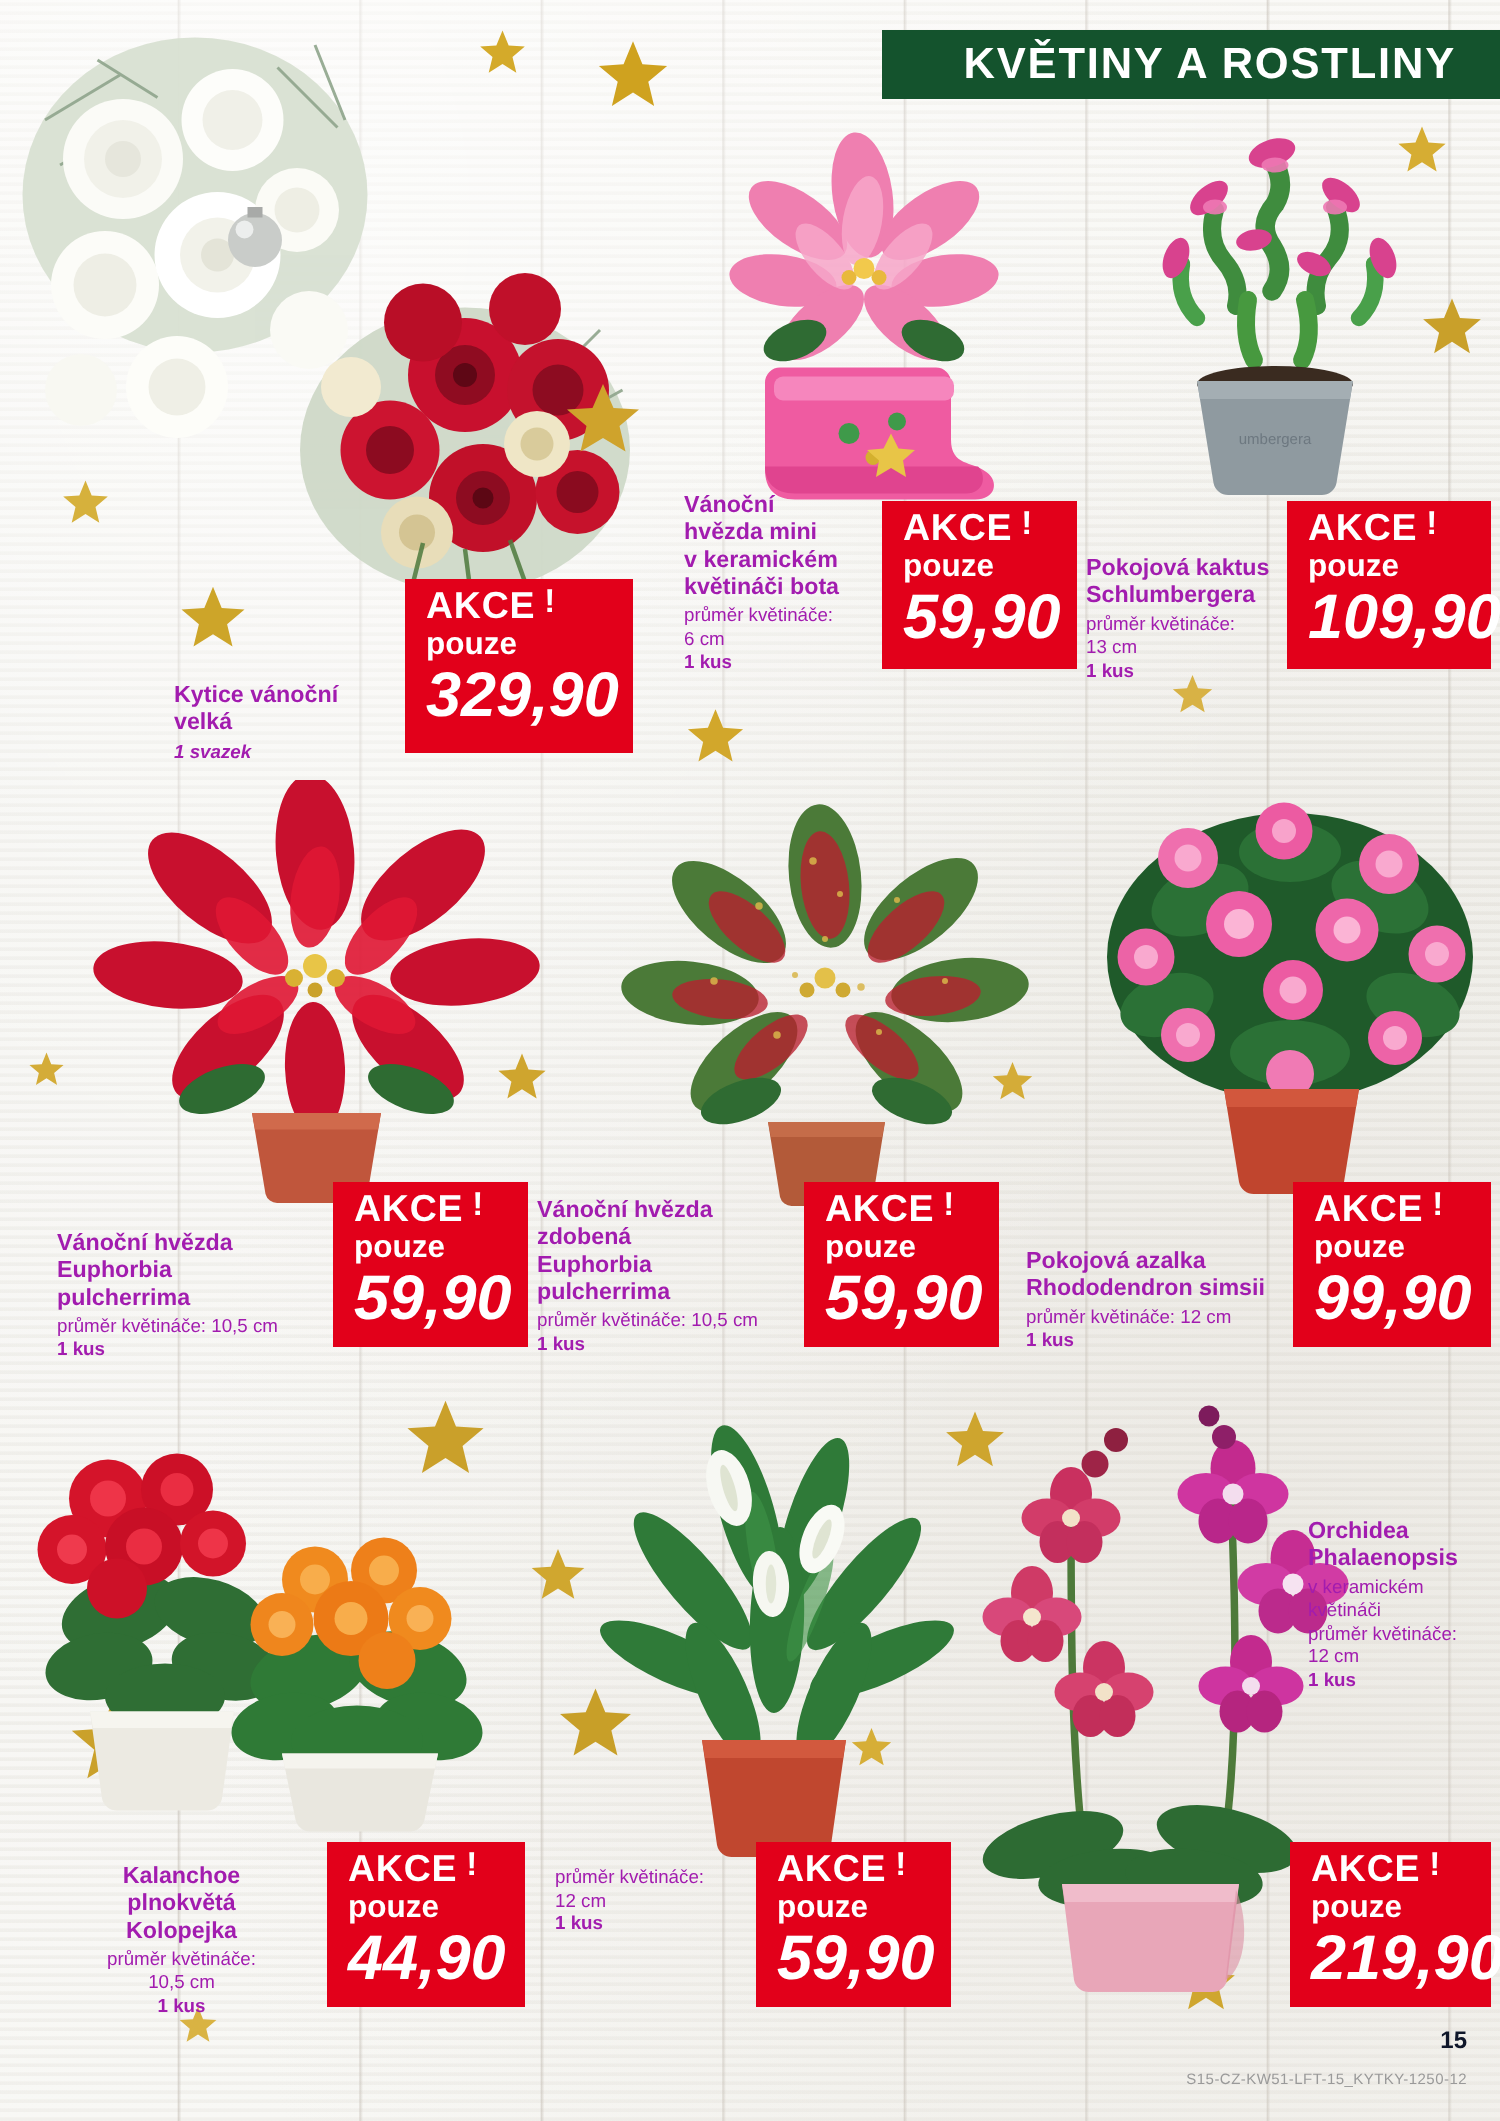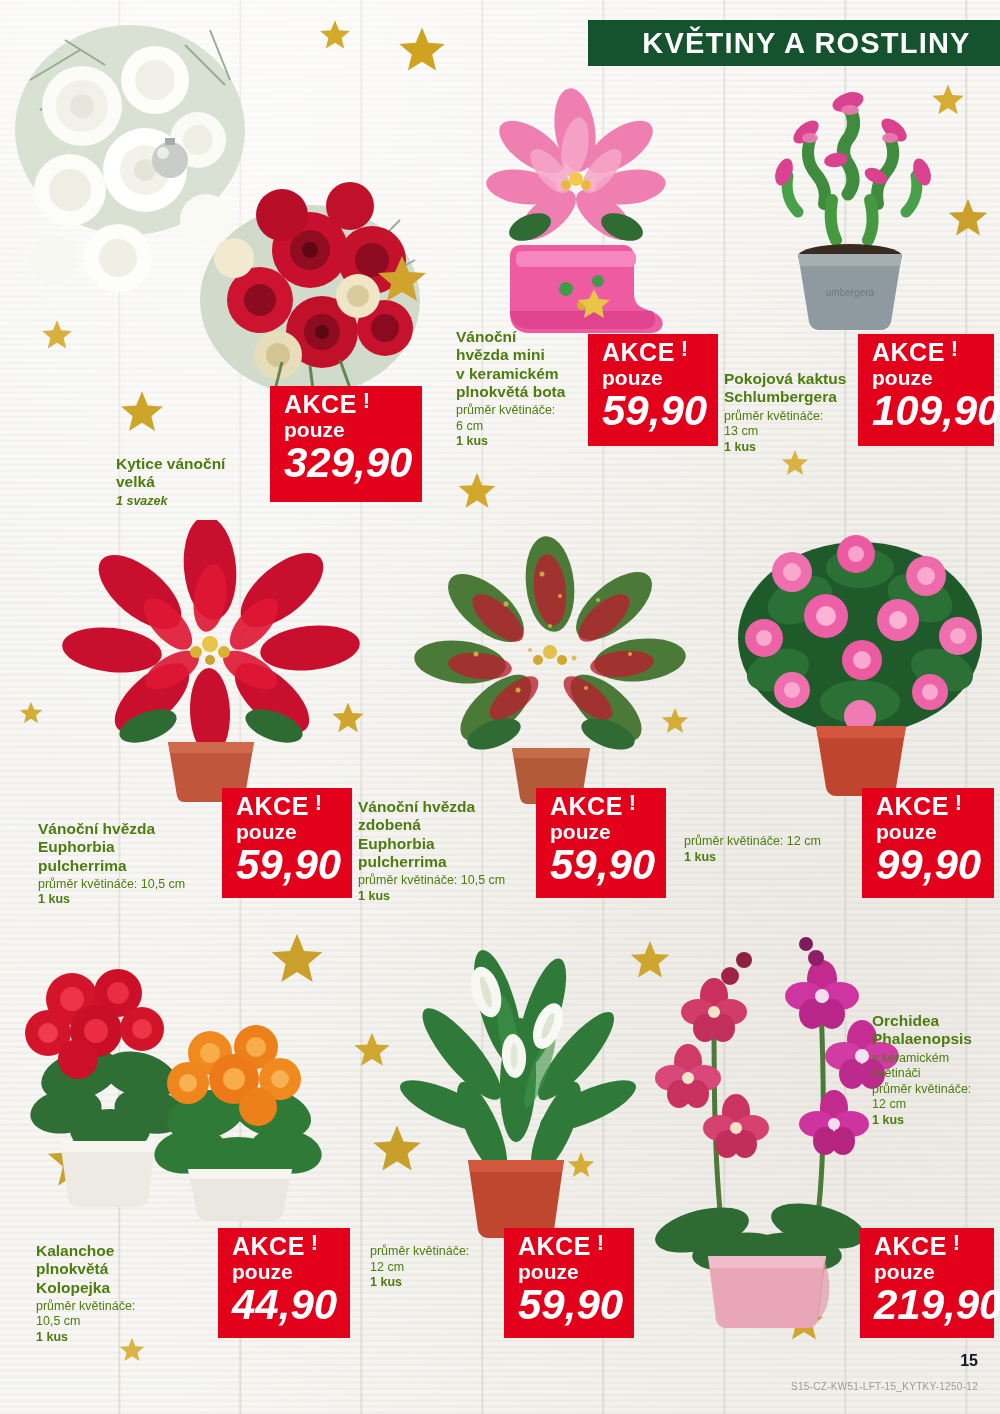--- a/index.html
+++ b/index.html
@@ -116,21 +116,21 @@
     font-style: italic;
     line-height: 1;
     margin-top: 1px;
     text-align: left;
   }
 
   
   .prod-text {
     position: absolute;
     z-index: 30;
-    color: #4d7c0f;
+    color: #a21caf;
   }
   .prod-text .name {
     font-size: 15.5px;
     font-weight: bold;
     line-height: 1.18;
   }
   .prod-text .desc {
     font-size: 12.5px;
     line-height: 1.25;
     margin-top: 2px;
@@ -786,21 +786,21 @@
   <div class="desc" style="font-weight:bold;font-style:italic;">
     <div>1 svazek</div>
   </div>
 </div>
 
 <div class="prod-text" style="left:456px; top:328px; width:130px;">
   <div class="name">
     <div>Vánoční</div>
     <div>hvězda mini</div>
     <div>v keramickém</div>
-    <div>plnokvětá bota</div>
+    <div>květináči bota</div>
   </div>
   <div class="desc">
     <div>průměr květináče:</div>
     <div>6 cm</div>
     <div style="font-weight:bold;">1 kus</div>
   </div>
 </div>
 
 <div class="prod-text" style="left:724px; top:370px; width:135px;">
   <div class="name">
@@ -833,27 +833,31 @@
     <div>Euphorbia</div>
     <div>pulcherrima</div>
   </div>
   <div class="desc">
     <div>průměr květináče: 10,5 cm</div>
     <div style="font-weight:bold;">1 kus</div>
   </div>
 </div>
 
 <div class="prod-text" style="left:684px; top:832px; width:190px;">
+  <div class="name">
+    <div>Pokojová azalka</div>
+    <div>Rhododendron simsii</div>
+  </div>
   <div class="desc">
     <div>průměr květináče: 12 cm</div>
     <div style="font-weight:bold;">1 kus</div>
   </div>
 </div>
 
-<div class="prod-text" style="left:36px; top:1242px; width:170px;">
+<div class="prod-text" style="left:36px; top:1242px; width:170px;text-align:center;">
   <div class="name">
     <div>Kalanchoe</div>
     <div>plnokvětá</div>
     <div>Kolopejka</div>
   </div>
   <div class="desc">
     <div>průměr květináče:</div>
     <div>10,5 cm</div>
     <div style="font-weight:bold;">1 kus</div>
   </div>

